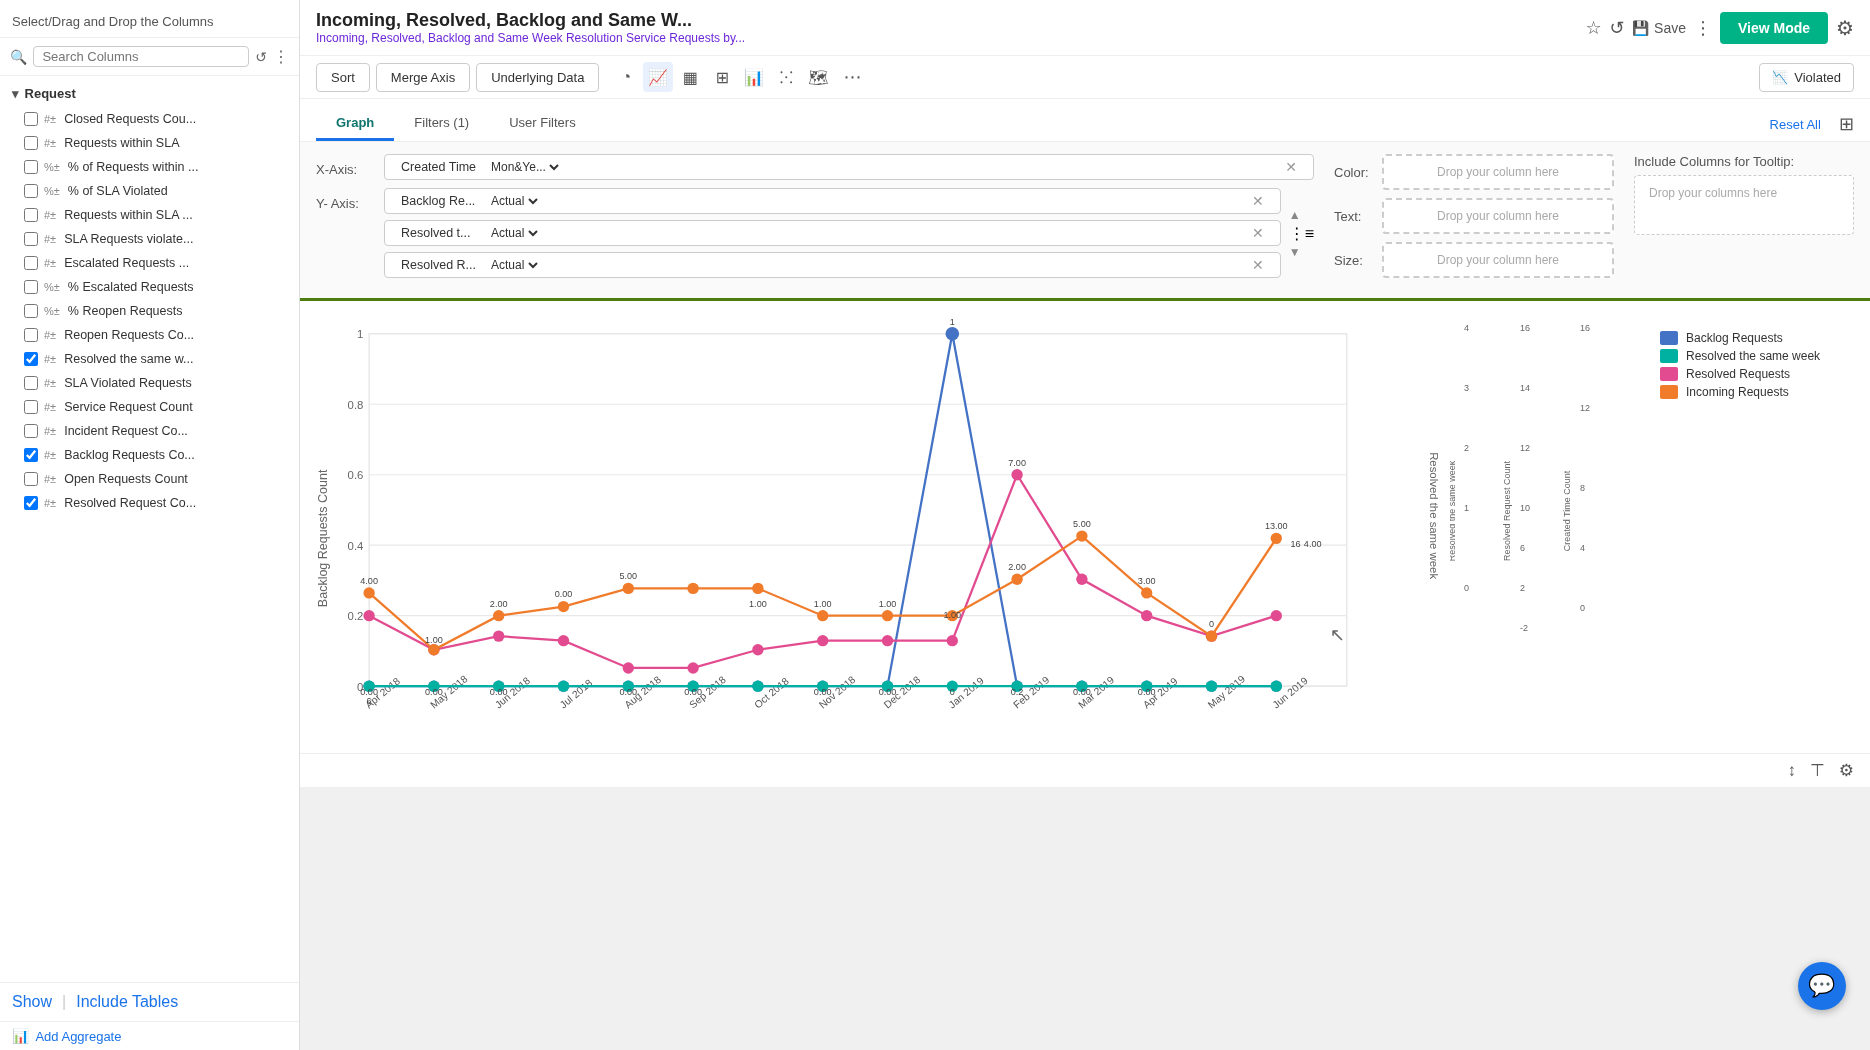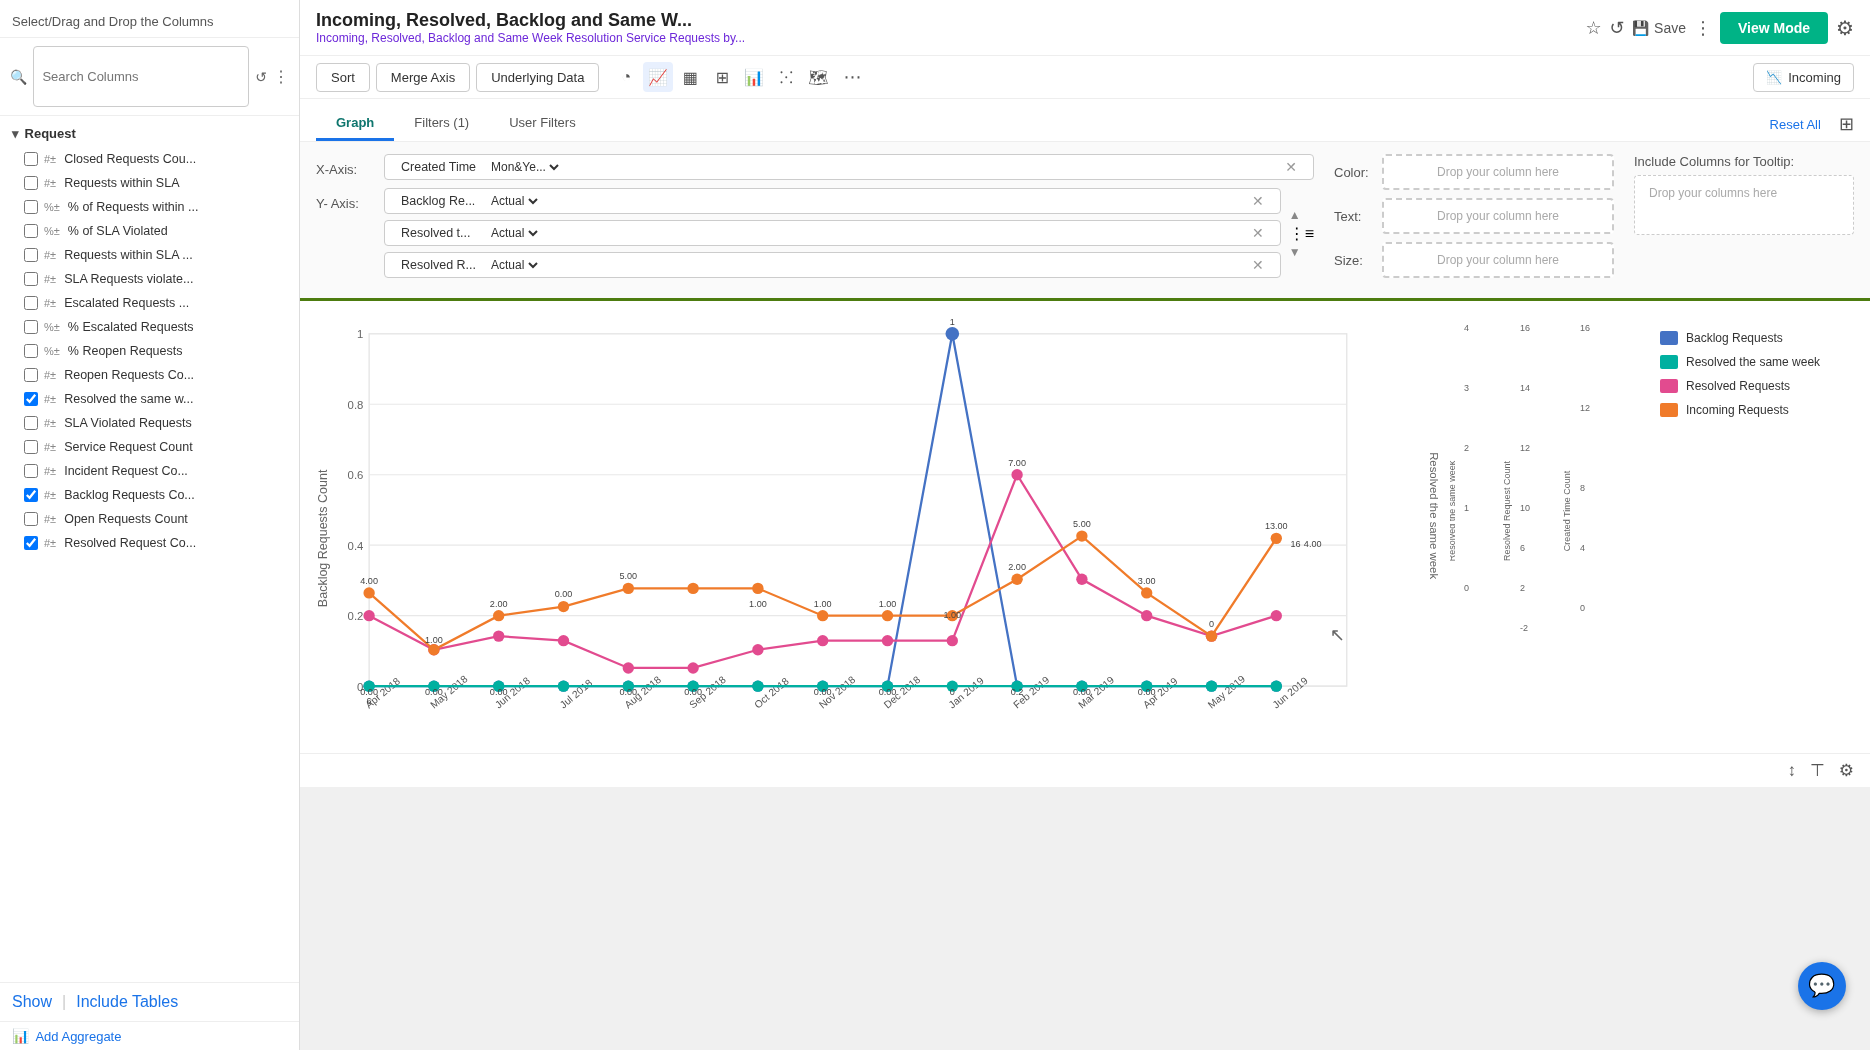--- a/index.html
+++ b/index.html
@@ -350,21 +350,21 @@
       position: relative;
     }
 
     svg.chart { width: 100%; height: 100%; }
 
     .legend-area {
       width: 220px;
       padding: 20px 10px;
       display: flex;
       flex-direction: column;
-      gap: 10px;
+      gap: 4px;
       justify-content: flex-start;
     }
     .legend-item {
       display: flex;
       align-items: center;
       gap: 8px;
       font-size: 12px;
       color: #333;
     }
     .legend-color {
@@ -406,21 +406,21 @@
     }
     .bottom-icon { cursor: pointer; color: #555; font-size: 17px; }
   </style>
 </head>
 <body>
 
 <div class="left-panel">
   <div class="left-header">Select/Drag and Drop the Columns</div>
   <div class="search-bar">
     <span style="color:#888;font-size:14px;">🔍</span>
-    <input type="text" style="border: 1px solid rgb(204, 204, 204); border-radius: 4px; padding: 22px 8px; font-size: 13px; flex: 1 1 0%; outline: none;" placeholder="Search Columns">
+    <input type="text" style="border: 1px solid rgb(204, 204, 204); border-radius: 4px; padding: 2px 8px; font-size: 13px; flex: 1 1 0%; outline: none;" placeholder="Search Columns">
     <span style="color:#666;font-size:14px;cursor:pointer;">↺</span>
     <span style="color:#666;font-size:16px;cursor:pointer;">⋮</span>
   </div>
   <div class="column-list">
     <div class="group-header">
       <span class="chevron">▾</span>
       <span>Request</span>
     </div>
 
     <div id="col-items-container">
@@ -551,21 +551,21 @@
       <div class="chart-icon active" title="Line">📈</div>
       <div class="chart-icon" title="Bar">▦</div>
       <div class="chart-icon" title="Stacked Bar">⊞</div>
       <div class="chart-icon" title="Combo">📊</div>
       <div class="chart-icon" title="Scatter">⁙</div>
       <div class="chart-icon" title="Map">🗺</div>
     </div>
     <span class="more-icon">⋯</span>
     <button class="analysis-btn">
       <span>📉</span>
-      <span>Incoming</span>
+      <span>Violated</span>
     </button>
   </div>
 
   <div class="graph-area">
 
     <div class="tabs-row">
       <div class="tab active">Graph</div>
       <div class="tab">Filters (1)</div>
       <div class="tab">User Filters</div>
       <div class="reset-all">Reset All</div>

